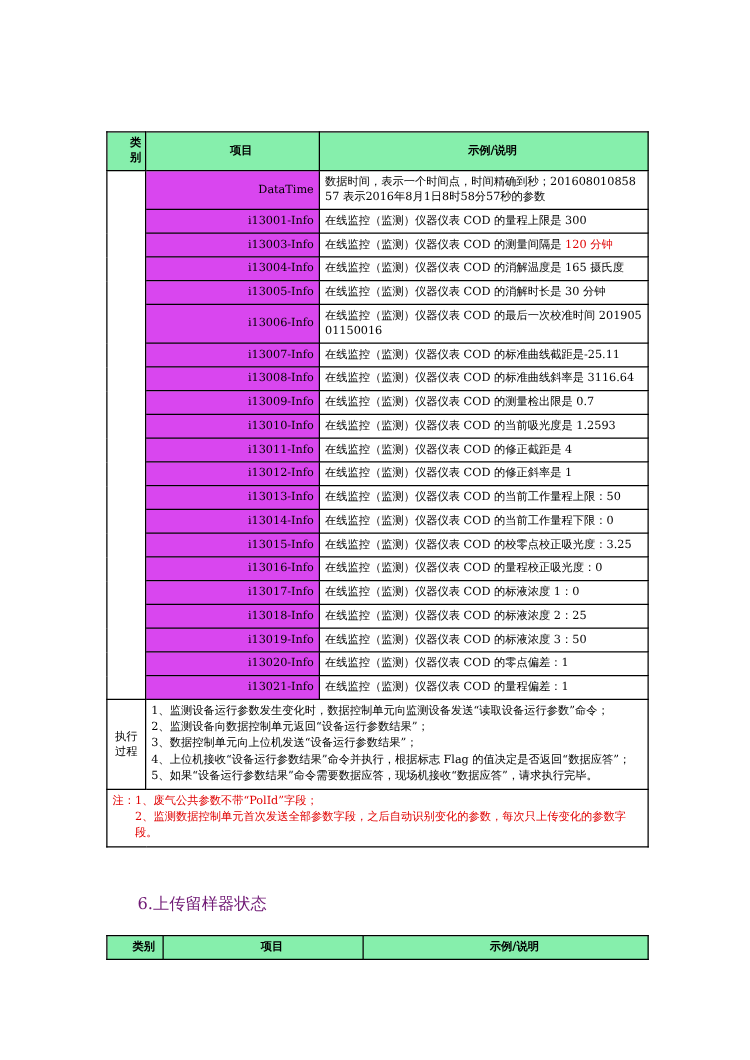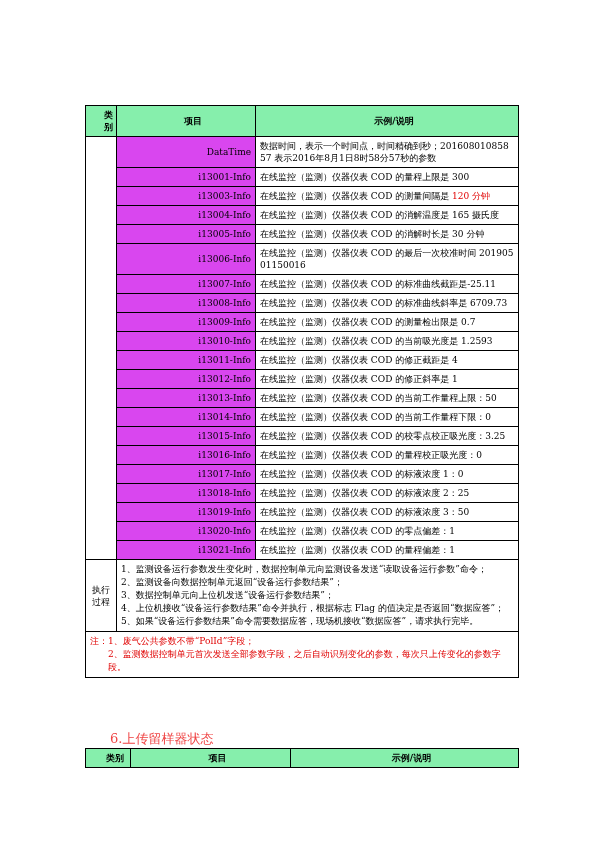--- a/index.html
+++ b/index.html
@@ -50,22 +50,21 @@
   .exec-step { line-height: 13px; }
   .exec-label { text-align: center; }
   .note-cell { background: #fff; padding: 4px 4px; }
   .note-line { color: #e00000; line-height: 13px; }
   .note-line.indent { padding-left: 18px; }
   .red { color: #e00000; }
   .section-heading {
     position: absolute;
     left: 110px; top: 714px;
     font-size: 13px;
-    color: #ef4444;
-    margin-top: 16px;
+    color: #701a75;
   }
   .page-number {
     position: absolute;
     left: 0; top: 800px;
     width: 600px;
     text-align: center;
     font-size: 9px;
     font-weight: bold;
   }
 </style>
@@ -112,21 +111,21 @@
         <tr>
           <td class="item-cell">i13006-Info</td>
           <td class="desc-cell">在线监控（监测）仪器仪表 COD 的最后一次校准时间 20190501150016</td>
         </tr>
         <tr>
           <td class="item-cell">i13007-Info</td>
           <td class="desc-cell">在线监控（监测）仪器仪表 COD 的标准曲线截距是-25.11</td>
         </tr>
         <tr>
           <td class="item-cell">i13008-Info</td>
-          <td class="desc-cell">在线监控（监测）仪器仪表 COD 的标准曲线斜率是 6709.73</td>
+          <td class="desc-cell">在线监控（监测）仪器仪表 COD 的标准曲线斜率是 3116.64</td>
         </tr>
         <tr>
           <td class="item-cell">i13009-Info</td>
           <td class="desc-cell">在线监控（监测）仪器仪表 COD 的测量检出限是 0.7</td>
         </tr>
         <tr>
           <td class="item-cell">i13010-Info</td>
           <td class="desc-cell">在线监控（监测）仪器仪表 COD 的当前吸光度是 1.2593</td>
         </tr>
         <tr>

